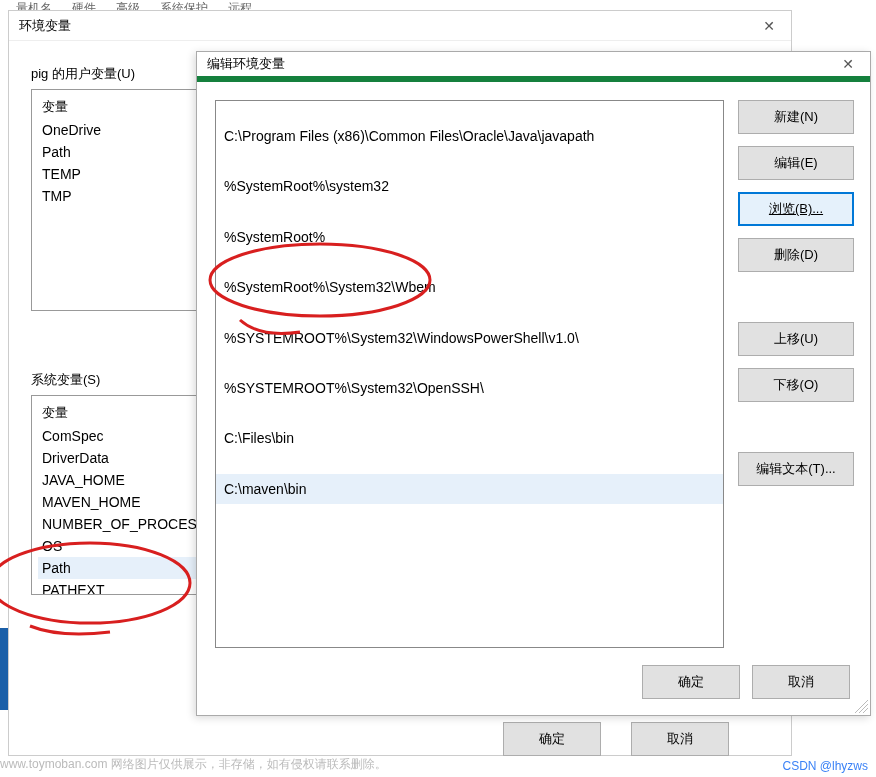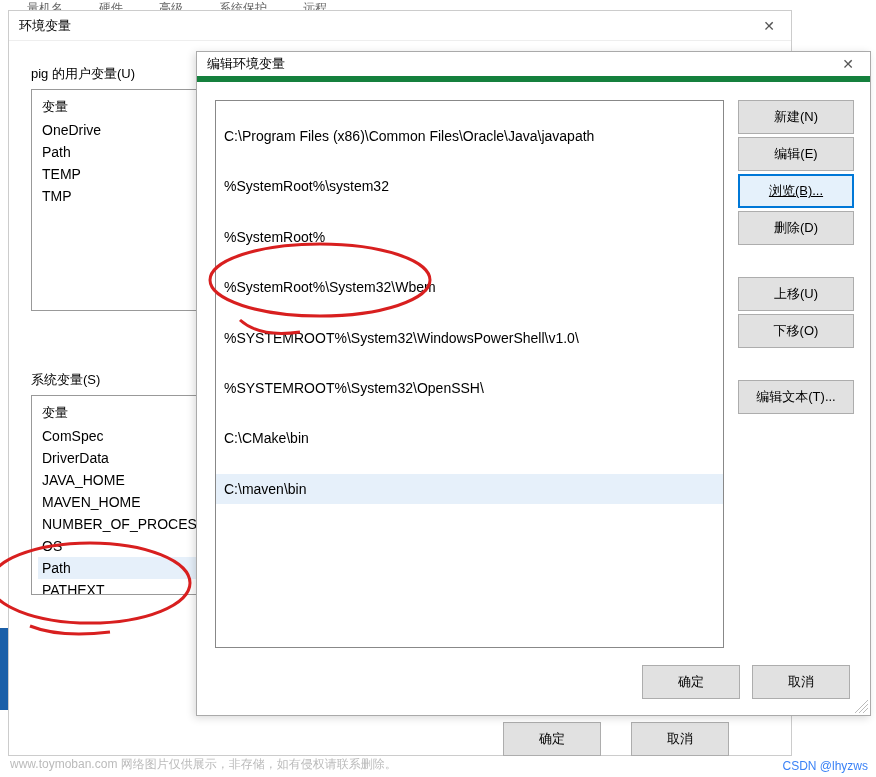--- a/index.html
+++ b/index.html
@@ -12,25 +12,25 @@
   overflow: hidden;
   position: relative;
   color: #000;
 }
 
 
 .top-tabs {
   position: absolute;
   top: 0; left: 0; right: 0;
   height: 10px;
-  padding: 0 27px;
+  padding: 0 16px;
   font-size: 12px;
   color: #666;
   display: flex;
-  gap: 36px;
+  gap: 20px;
   overflow: hidden;
 }
 
 
 .dialog-envvars {
   position: absolute;
   top: 10px;
   left: 8px;
   width: 784px;
   height: 746px;
@@ -108,21 +108,21 @@
   padding: 4px 8px;
   line-height: 1.6;
   margin-top: 20px;
 }
 .path-item.sel { background: #e6f0fa; }
 
 .btn-col {
   width: 116px;
   display: flex;
   flex-direction: column;
-  gap: 3px;
+  gap: 12px;
 }
 .btn {
   height: 34px;
   border: 1px solid #adadad;
   background: #e1e1e1;
   font-size: 13px;
   cursor: pointer;
   display: flex;
   align-items: center;
   justify-content: center;
@@ -167,21 +167,21 @@
 
 
 .annotation {
   position: absolute;
   pointer-events: none;
 }
 
 
 .watermark-left {
   position: absolute;
-  left: 10px;
+  left: 0;
   bottom: 4px;
   font-size: 12px;
   color: #bbb;
 }
 .watermark-right {
   position: absolute;
   right: 8px;
   bottom: 4px;
   font-size: 12px;
   color: #3b82f6;
@@ -251,21 +251,21 @@
     <span class="close-x">✕</span>
   </div>
   <div class="edit-body">
     <div class="path-listbox">
       <div class="path-item">C:\Program Files (x86)\Common Files\Oracle\Java\javapath</div>
       <div class="path-item">%SystemRoot%\system32</div>
       <div class="path-item">%SystemRoot%</div>
       <div class="path-item">%SystemRoot%\System32\Wbem</div>
       <div class="path-item">%SYSTEMROOT%\System32\WindowsPowerShell\v1.0\</div>
       <div class="path-item">%SYSTEMROOT%\System32\OpenSSH\</div>
-      <div class="path-item">C:\CMake\bin</div>
+      <div class="path-item">C:\Files\bin</div>
       <div class="path-item sel">C:\maven\bin</div>
     </div>
     <div class="btn-col">
       <div class="btn">新建(N)</div>
       <div class="btn">编辑(E)</div>
       <div class="btn focused">浏览(B)...</div>
       <div class="btn">删除(D)</div>
       <div class="spacer"></div>
       <div class="btn">上移(U)</div>
       <div class="btn">下移(O)</div>

